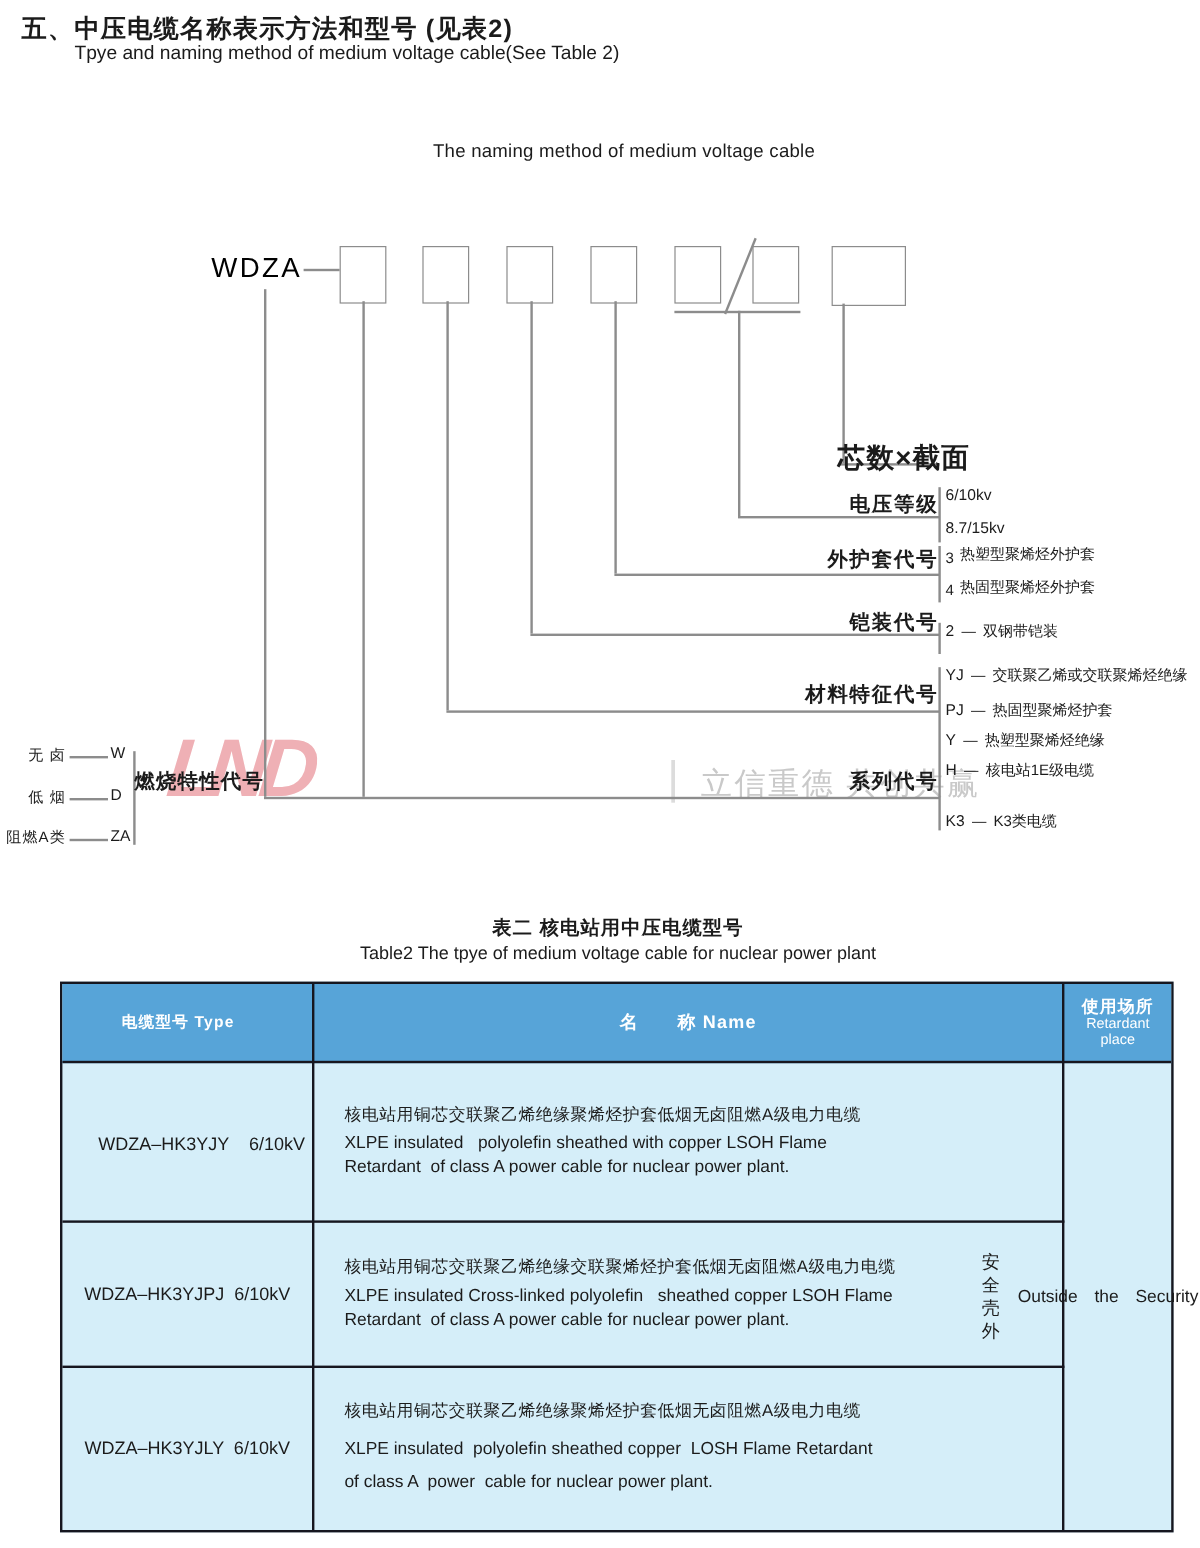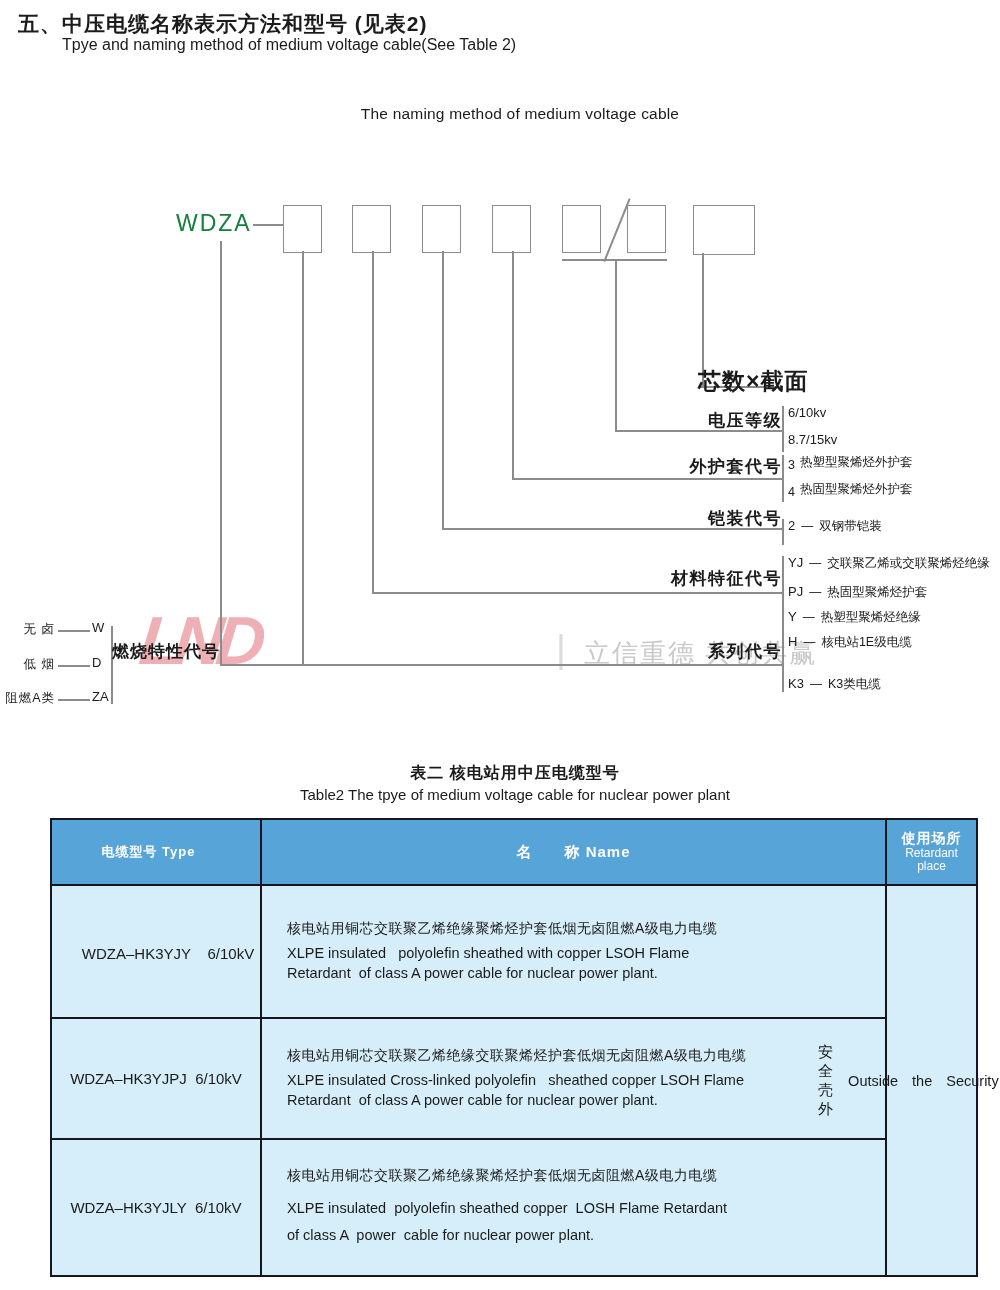--- a/index.html
+++ b/index.html
@@ -6,31 +6,31 @@
   .canvas{
     position:relative;width:1000px;height:1290px;background:#ffffff;overflow:hidden;
     font-family:"Liberation Sans","DejaVu Sans",sans-serif;color:#1b1b1b;
   }
   .abs{position:absolute;}
   
   .doc-title{left:18px;top:10px;font-size:21px;font-weight:bold;letter-spacing:1px;}
   .doc-subtitle{left:62px;top:36px;font-size:16px;}
   .diag-head{left:200px;top:103px;width:640px;text-align:center;}
   .diag-head .cn{font-size:16px;font-weight:bold;letter-spacing:2px;}
-  .diag-head .en{font-size:15.5px;margin-top:2px;letter-spacing:.2px;}
+  .diag-head .en{font-size:15.5px;margin-top:15px;letter-spacing:.2px;}
   
   .wm{z-index:0;}
   .wm-logo{left:140px;top:601px;font-size:68px;font-weight:900;font-style:italic;
     letter-spacing:-7px;color:#efb0b5;transform:skewX(-6deg);}
   .wm-brand{left:332px;top:623px;font-size:47px;font-weight:bold;letter-spacing:7px;color:#bed8ee;}
   .wm-sep{left:556px;top:628px;font-size:38px;color:#dcdcdc;font-weight:200;}
   .wm-slogan{left:584px;top:636px;font-size:26px;letter-spacing:2px;color:#c9c9c9;}
   
   .dg{z-index:2;}
-  .prefix{left:176px;top:210px;font-size:23px;letter-spacing:2px;color:#15803d;}
+  .prefix{left:176px;top:210px;font-size:23px;letter-spacing:2px;color:#000000;}
   .dbox{border:1.5px solid #8c8c8c;background:transparent;}
   .hline{background:#8c8c8c;height:1.5px;}
   .vline{background:#8c8c8c;width:1.5px;}
   .slash{left:616px;top:196px;width:1.5px;height:68px;background:#8c8c8c;transform:rotate(22deg);}
   .glabel{left:520px;width:262px;text-align:right;font-size:17px;font-weight:bold;letter-spacing:1.5px;}
   .core-label{left:698px;top:366px;font-size:23px;font-weight:bold;letter-spacing:1px;}
   .entry{left:788px;display:flex;align-items:baseline;font-size:12.5px;white-space:nowrap;}
   .entry .ecode{font-size:13px;}
   .entry .edash{margin:0 6px;font-size:12px;}
   .entry.subnum .ecode{position:relative;top:3px;margin-right:5px;font-size:12.5px;}

